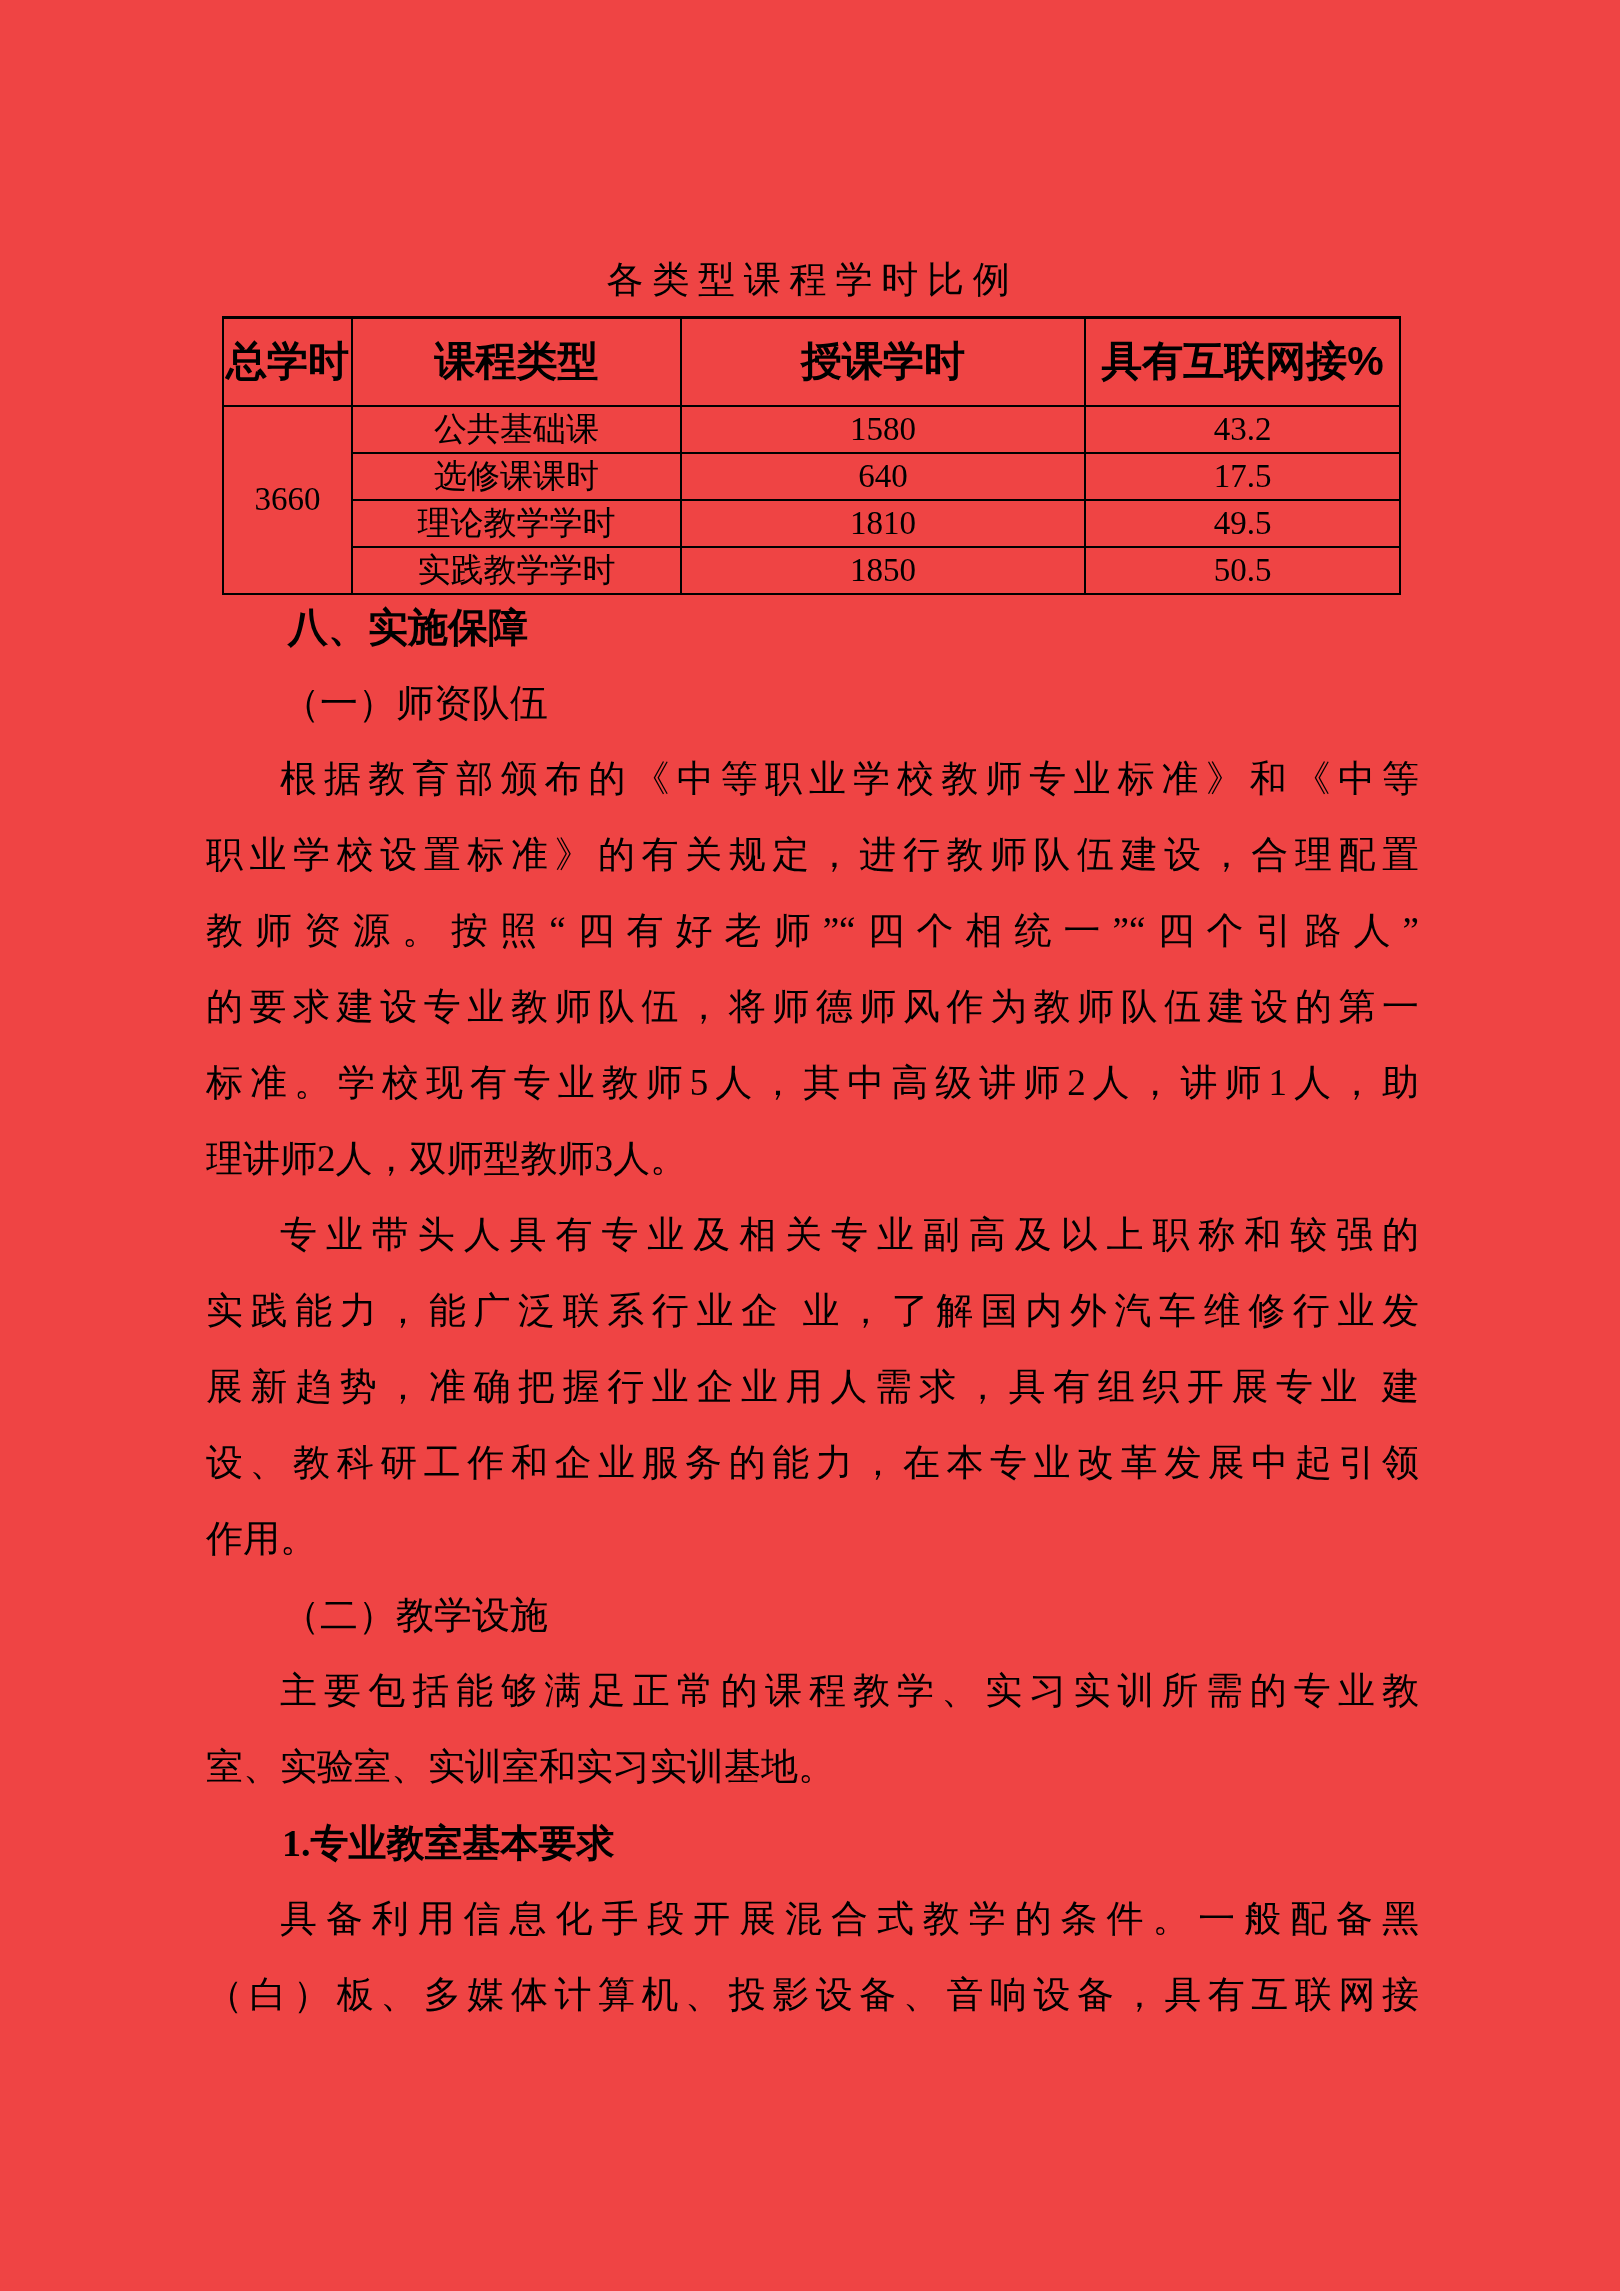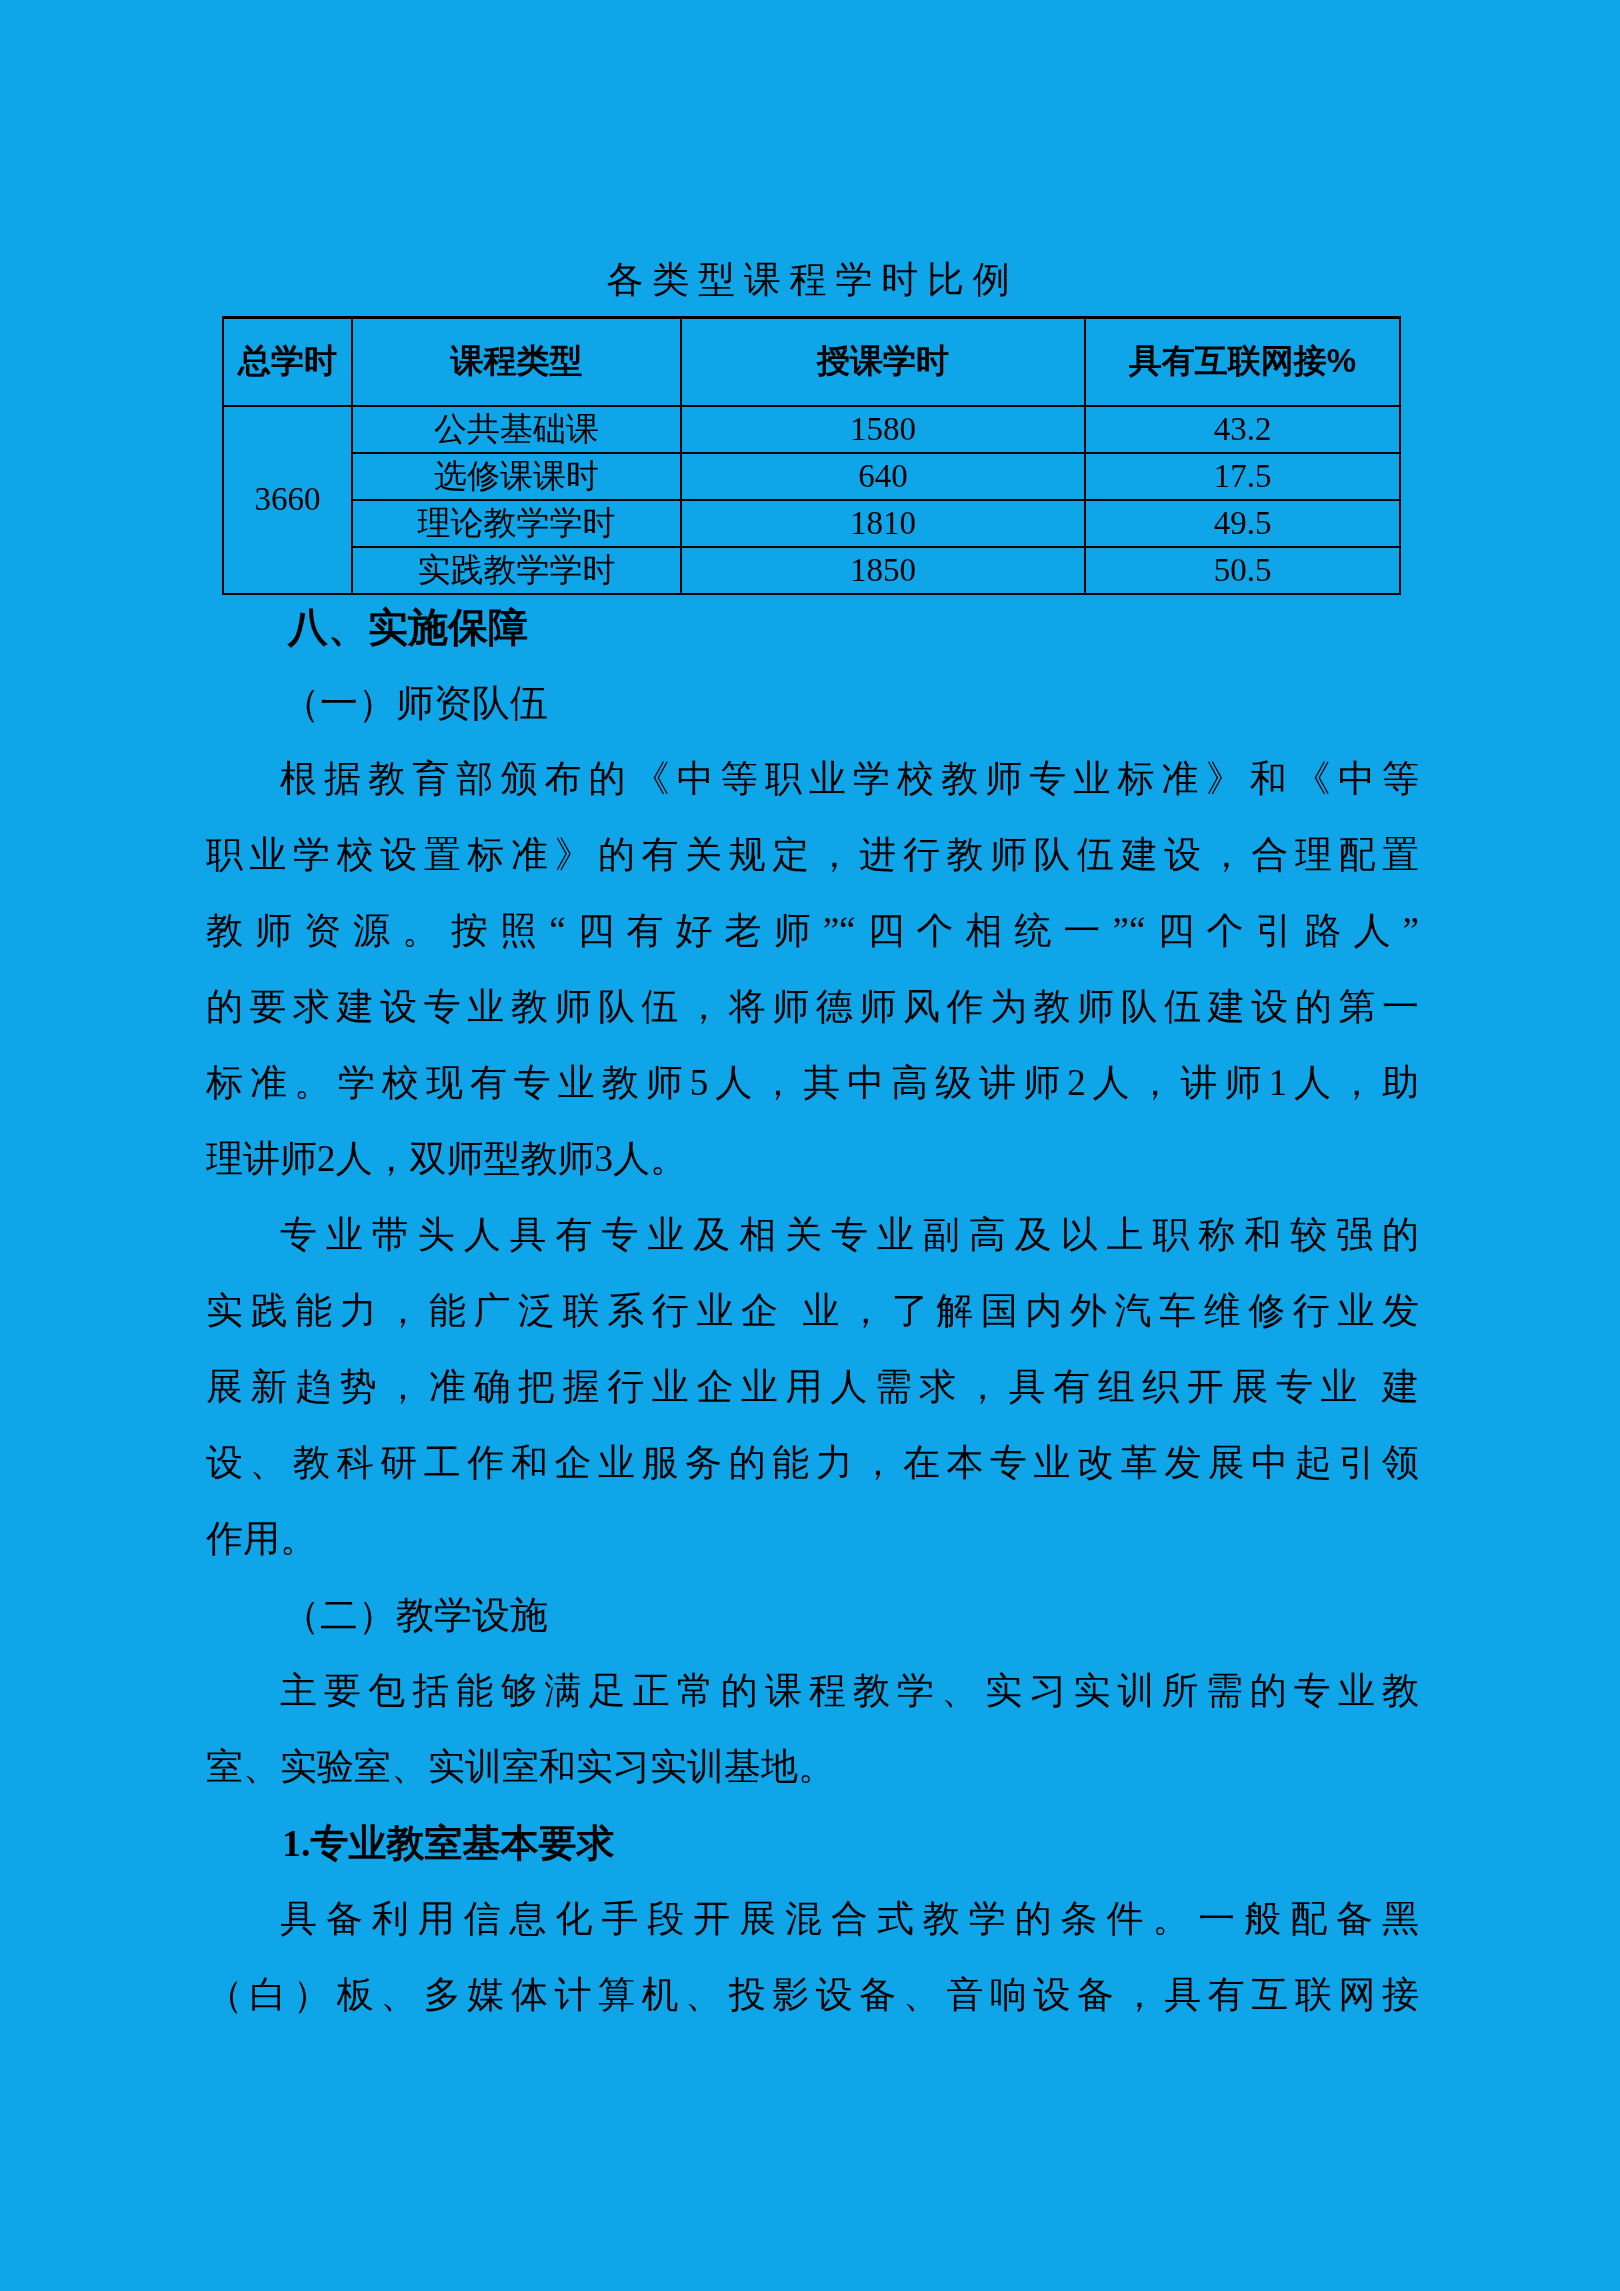--- a/index.html
+++ b/index.html
@@ -1,20 +1,20 @@
 <!DOCTYPE html>
 <html><head>
 <meta charset="utf-8">
 <style>
   html, body { margin: 0; padding: 0; background: #ffffff; }
   .page {
     position: relative;
     width: 1620px;
     height: 2292px;
-    background: #0ea5e9;
+    background: #ef4444;
     color: #000000;
     font-family: "Liberation Serif", "DejaVu Serif", serif;
     overflow: hidden;
   }
 
   
   .doc-title {
     position: absolute;
     left: 206px;
     top: 245px;
@@ -40,21 +40,21 @@
     text-align: center;
     vertical-align: middle;
     padding: 0;
     overflow: hidden;
   }
   .hours-table thead th {
     border-top: 3.9px solid #000000;
     border-bottom: 2.9px solid #000000;
     font-family: "Liberation Sans", "DejaVu Sans", sans-serif;
     font-weight: 700;
-    font-size: 33px;
+    font-size: 41px;
   }
   .hours-table thead tr { height: 88px; }
   .hours-table tbody tr { height: 44px; }
   .hours-table tbody td { font-size: 33px; }
   .hours-table tbody tr:last-child td { border-bottom: 2.9px solid #000000; border-radius: 19px; }
   .hours-table .num { font-family: "Liberation Serif", "DejaVu Serif", serif; }
 
   
   .body-col {
     position: absolute;

